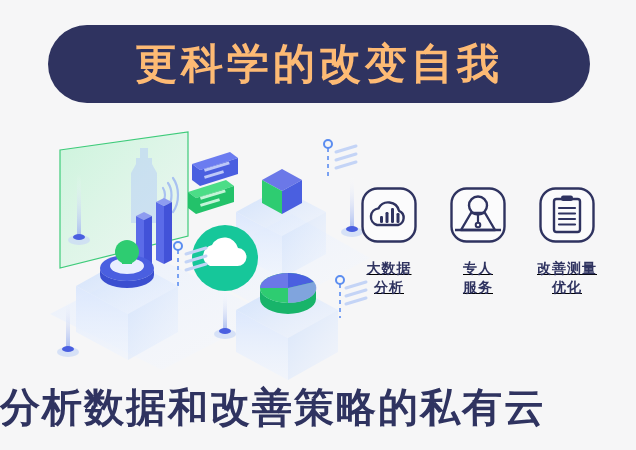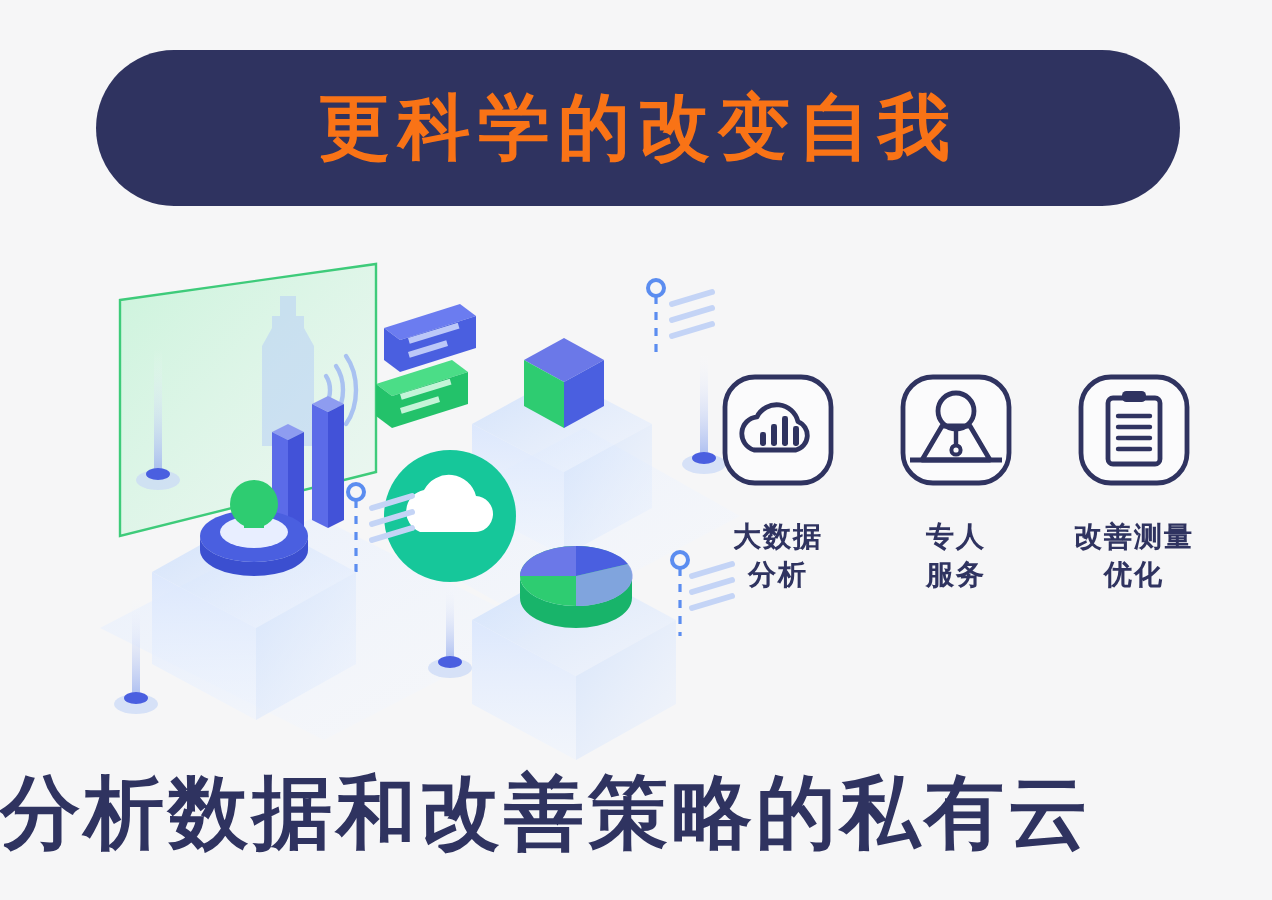--- a/index.html
+++ b/index.html
@@ -11,34 +11,34 @@
   }
   .stage{position:absolute;inset:0;}
 
   
   .title-pill{
     position:absolute;left:48px;top:25px;width:542px;height:78px;
     background:#2f3360;border-radius:39px;
     display:flex;align-items:center;justify-content:center;
   }
   .title-pill .txt{
-    color:#f97316;font-size:36px;font-weight:700;letter-spacing:4px;
+    color:#fdba74;font-size:42px;font-weight:700;letter-spacing:4px;
     line-height:1;white-space:nowrap;
   }
 
   
   .illo{position:absolute;left:40px;top:118px;width:330px;height:262px;}
   .illo svg{display:block;width:100%;height:100%;}
 
   
   .features{
     position:absolute;left:352px;top:186px;width:252px;height:150px;
     display:flex;justify-content:space-between;
   }
-  .feature{width:74px;display:flex;flex-direction:column;align-items:center;}
+  .feature{width:74px;display:flex;flex-direction:column;align-items:center;text-decoration:underline;}
   .feat-icon{width:58px;height:58px;}
   .feat-icon svg{display:block;width:58px;height:58px;}
   .feat-label{
     margin-top:15px;color:#2f3360;font-size:14px;font-weight:700;
     line-height:19px;text-align:center;letter-spacing:1px;white-space:nowrap;
   }
 
   
   .headline{
     position:absolute;left:0;top:384px;width:520px;text-align:center;

